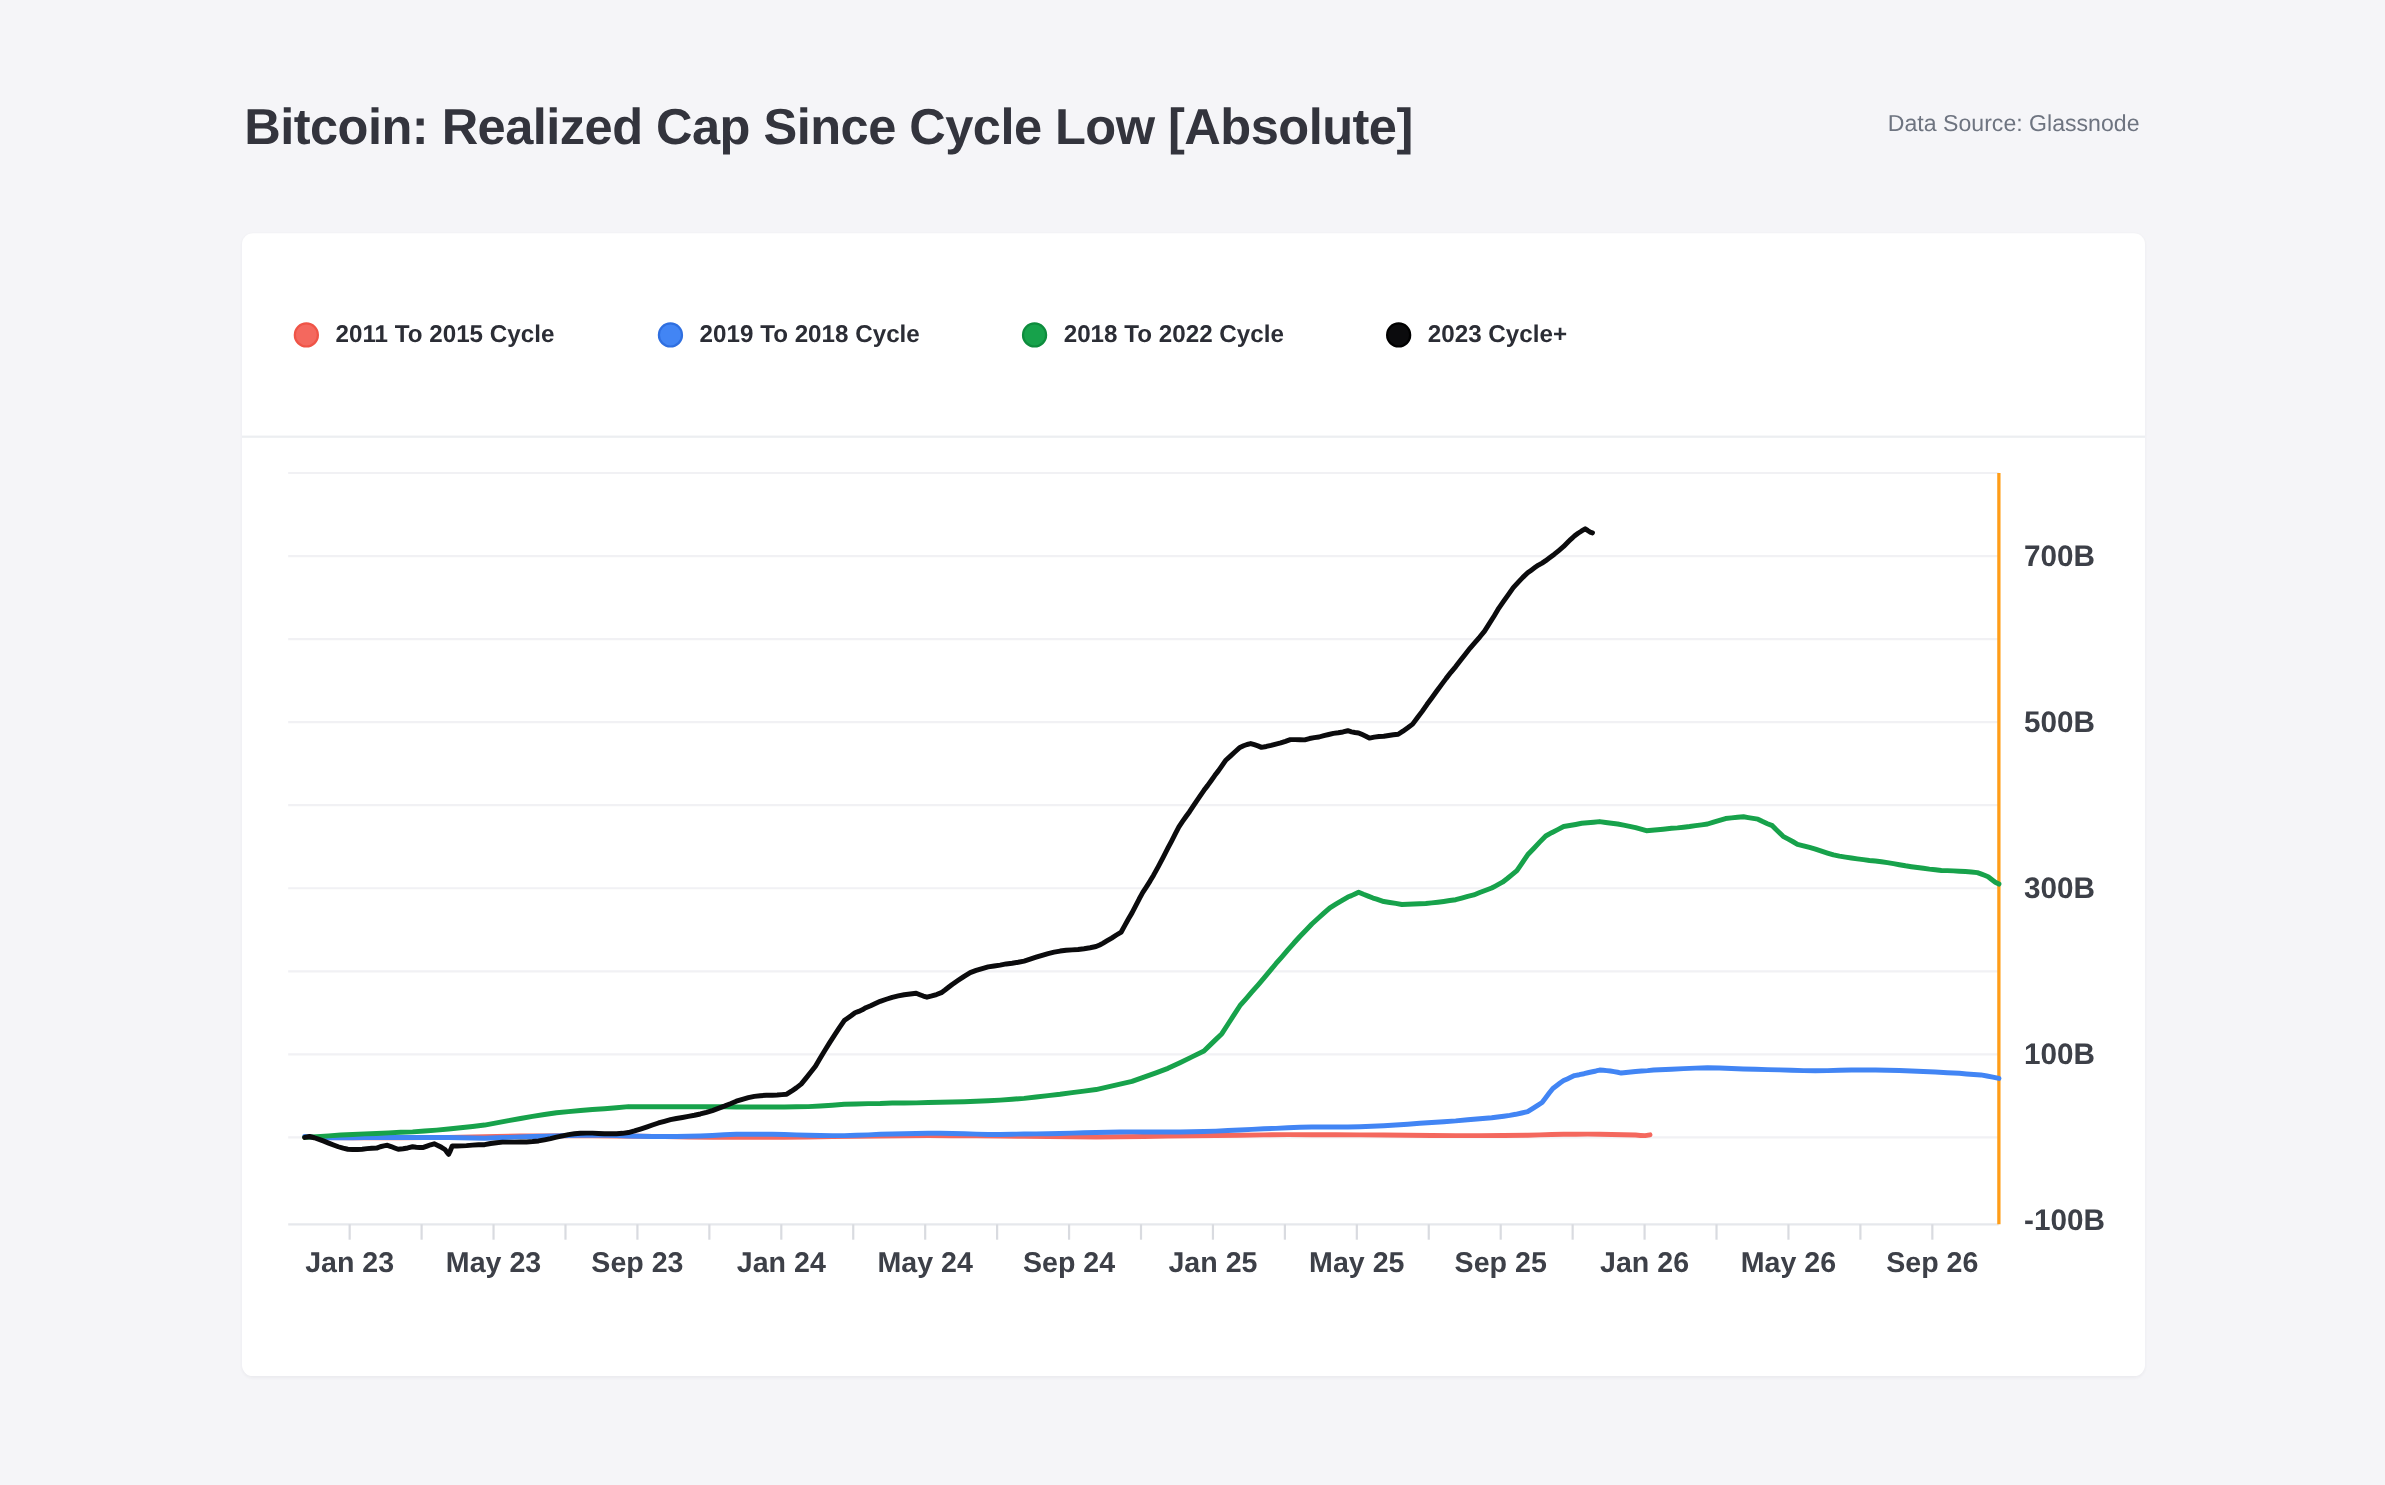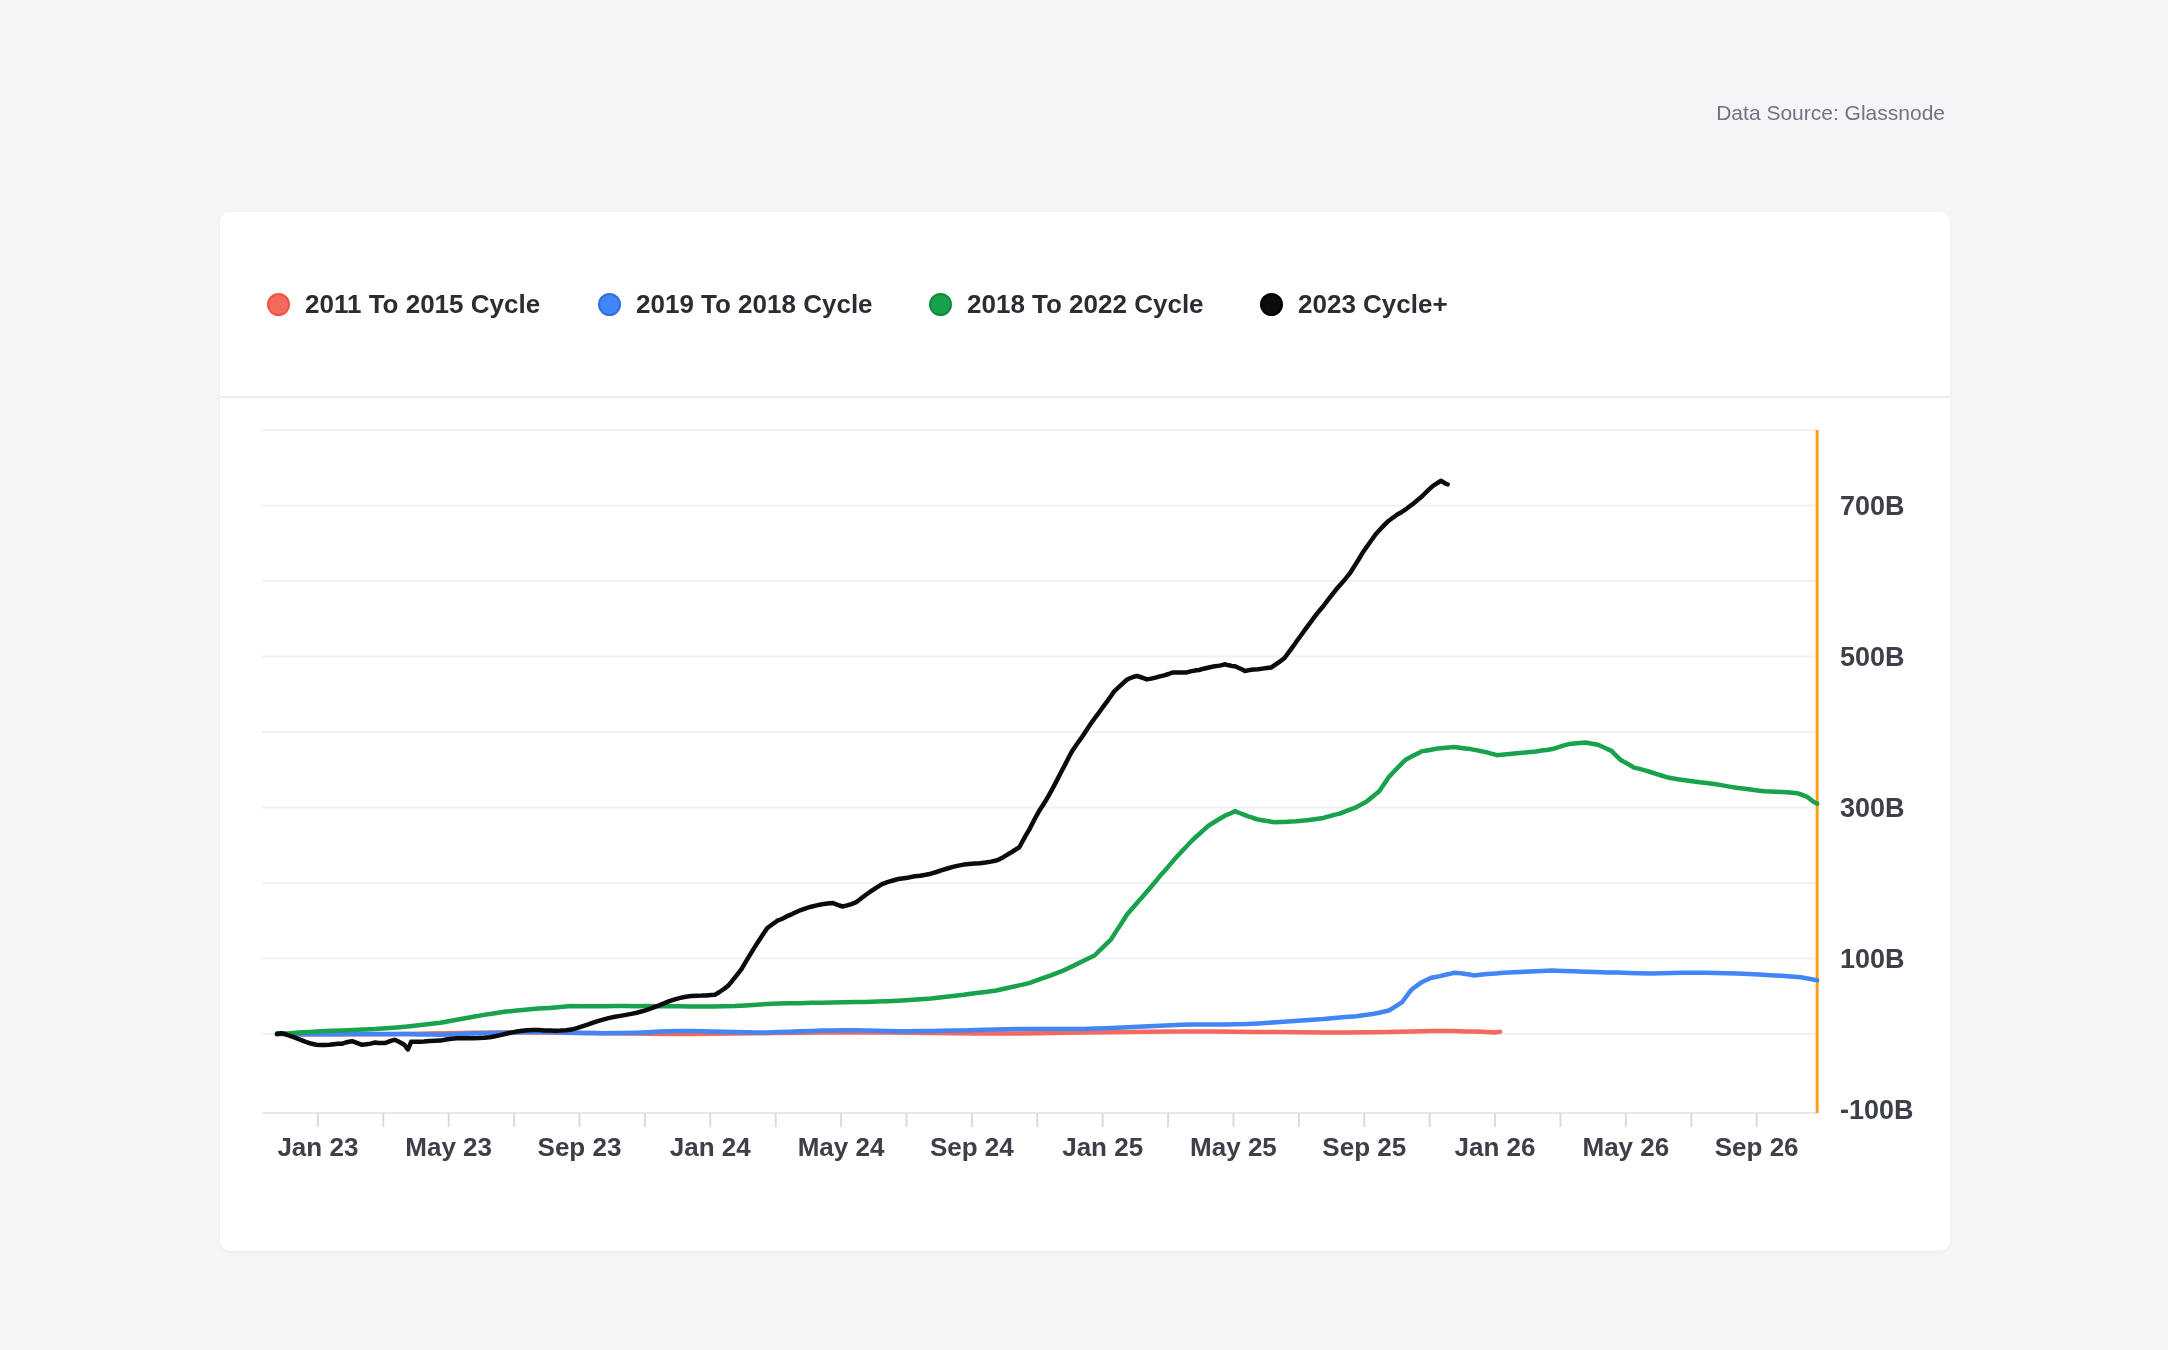--- a/index.html
+++ b/index.html
@@ -7,28 +7,29 @@
           font-family:"Liberation Sans",sans-serif;}
   .page-title{position:absolute;left:222px;top:88px;font-size:46px;font-weight:700;
               color:#33343D;letter-spacing:-0.5px;white-space:nowrap;}
   .data-source{position:absolute;right:223px;top:101px;font-size:21px;font-weight:400;
                color:#6E7480;white-space:nowrap;}
   .card{position:absolute;left:220px;top:212px;width:1730px;height:1039px;background:#FFFFFF;
         border-radius:10px;box-shadow:0 1px 3px rgba(30,32,50,0.05);}
   .legend-divider{position:absolute;left:0;top:184px;width:100%;height:2px;background:#ECEEF1;}
   .legend-item{position:absolute;top:92px;height:0;display:flex;align-items:center;cursor:pointer;}
   .legend-dot{width:23px;height:23px;border-radius:50%;flex:0 0 auto;box-sizing:border-box;}
-  .legend-label{margin-left:15px;font-size:26px;font-weight:700;color:#2B2D35;white-space:nowrap;text-align:center;}
+  .legend-label{margin-left:15px;font-size:22px;font-weight:700;color:#2B2D35;white-space:nowrap;text-align:center;}
   svg.chart-layer{position:absolute;left:0;top:0;}
 </style>
 </head>
 <body>
 
 <div class="screen">
 
+  <div class="page-title">Bitcoin: Realized Cap Since Cycle Low [Absolute]</div>
   <div class="data-source">Data Source: Glassnode</div>
 
   <div class="card">
     <div class="legend-item" style="left:47px">
       <span class="legend-dot" style="background: rgb(244, 104, 94); border: 2px solid rgb(239, 84, 71);"></span>
       <span class="legend-label">2011 To 2015 Cycle</span>
     </div>
     <div class="legend-item" style="left:378px">
       <span class="legend-dot" style="background: rgb(66, 133, 244); border: 2px solid rgb(47, 111, 224);"></span>
       <span class="legend-label">2019 To 2018 Cycle</span>

